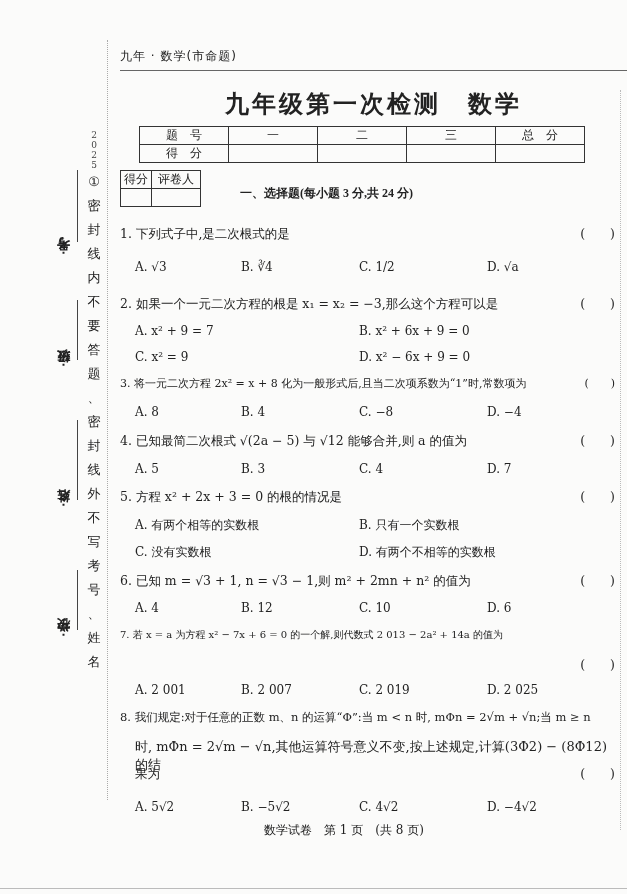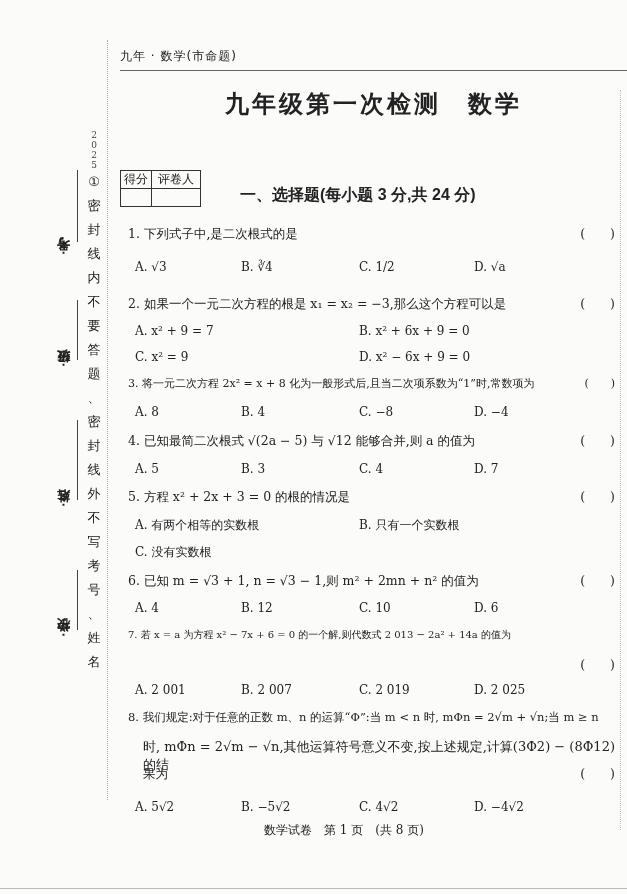--- a/index.html
+++ b/index.html
@@ -13,27 +13,27 @@
   .seal .yr{font-size:9px;line-height:10px;color:#444;}
   .seal .ch{display:block;height:24px;line-height:24px;}
   .field{position:absolute;left:55px;width:20px;}
   .field .lbl{position:absolute;left:0;font-size:13px;writing-mode:vertical-rl;transform:rotate(180deg);font-weight:bold;}
   .field .ln{position:absolute;left:22px;border-left:1px solid #444;}
   .title{position:absolute;left:120px;width:507px;top:88px;text-align:center;font-size:24px;font-weight:bold;letter-spacing:3px;}
   table.score{position:absolute;left:139px;top:126px;border-collapse:collapse;font-size:12px;}
   table.score td{border:1px solid #333;height:17px;text-align:center;padding:0;}
   table.grader{position:absolute;left:120px;top:170px;border-collapse:collapse;font-size:12px;border-radius:12px;}
   table.grader td{border:1px solid #333;height:17px;text-align:center;padding:0 3px;}
-  .sec{position:absolute;left:240px;top:185px;font-size:16px;font-weight:bold;font-family:Liberation Sans, sans-serif;}
+  .sec{position:absolute;left:240px;top:185px;font-size:12px;font-weight:bold;font-family:Liberation Serif, serif;}
   .q{position:absolute;left:120px;width:495px;font-size:12.5px;}
-  .q .stem{position:relative;margin-left:8px;}
+  .q .stem{position:relative;}
   .q .paren{position:absolute;right:0;top:0;}
   .opts{position:absolute;left:135px;width:460px;font-size:12px;height:18px;}
   .opts span{position:absolute;top:0;text-align:center;}
-  .o0{left:0}.o1{left:106px}.o2{left:224px}.o3{left:339px}
+  .o0{left:0}.o1{left:106px}.o2{left:224px}.o3{left:352px}
   .footer{position:absolute;left:0;width:610px;top:822px;text-align:center;font-size:12px;padding-left:39px;}
   .bottom-bar{position:absolute;left:0;right:0;top:888px;border-top:1px solid #bbb;}
 </style>
 </head>
 <body>
 
 <div class="hdr">九年 · 数学(市命题)</div>
 <div class="hdr-line"></div>
 <div class="dotline"></div>
 <div class="dotline-r"></div>
@@ -82,20 +82,34 @@
 </div>
 <div class="field" style="top:570px">
   <span class="lbl" style="top:60px">学校：</span>
   <span class="ln" style="top:0;height:60px"></span>
 </div>
 
 <div class="title">九年级第一次检测　数学</div>
 
 <table class="score">
   <tbody>
+      <tr>
+    <td style="width:88px">题　号</td>
+    <td style="width:88px">一</td>
+    <td style="width:88px">二</td>
+    <td style="width:88px">三</td>
+    <td style="width:88px">总　分</td>
+  </tr>
+  <tr>
+    <td>得　分</td>
+    <td></td>
+    <td></td>
+    <td></td>
+    <td></td>
+  </tr>
 </tbody>
   </table>
 
 <table class="grader">
   <tbody>
       <tr>
     <td>得分</td>
     <td style="width:42px">评卷人</td>
   </tr>
   <tr>
@@ -156,20 +170,21 @@
 <div class="q" style="top:489px">
   <div class="stem">5. 方程 x² + 2x + 3 = 0 的根的情况是</div>
   <span class="paren">(　　)</span>
 </div>
 <div class="opts" style="top:517px">
   <span class="o0">A. 有两个相等的实数根</span>
   <span class="o2">B. 只有一个实数根</span>
 </div>
 <div class="opts" style="top:544px">
   <span class="o0">C. 没有实数根</span>
+  <span class="o2">D. 有两个不相等的实数根</span>
 </div>
 
 <div class="q" style="top:573px">
   <div class="stem">6. 已知 m = √3 + 1, n = √3 − 1,则 m² + 2mn + n² 的值为</div>
   <span class="paren">(　　)</span>
 </div>
 <div class="opts" style="top:601px">
   <span class="o0">A. 4</span>
   <span class="o1">B. 12</span>
   <span class="o2">C. 10</span>

